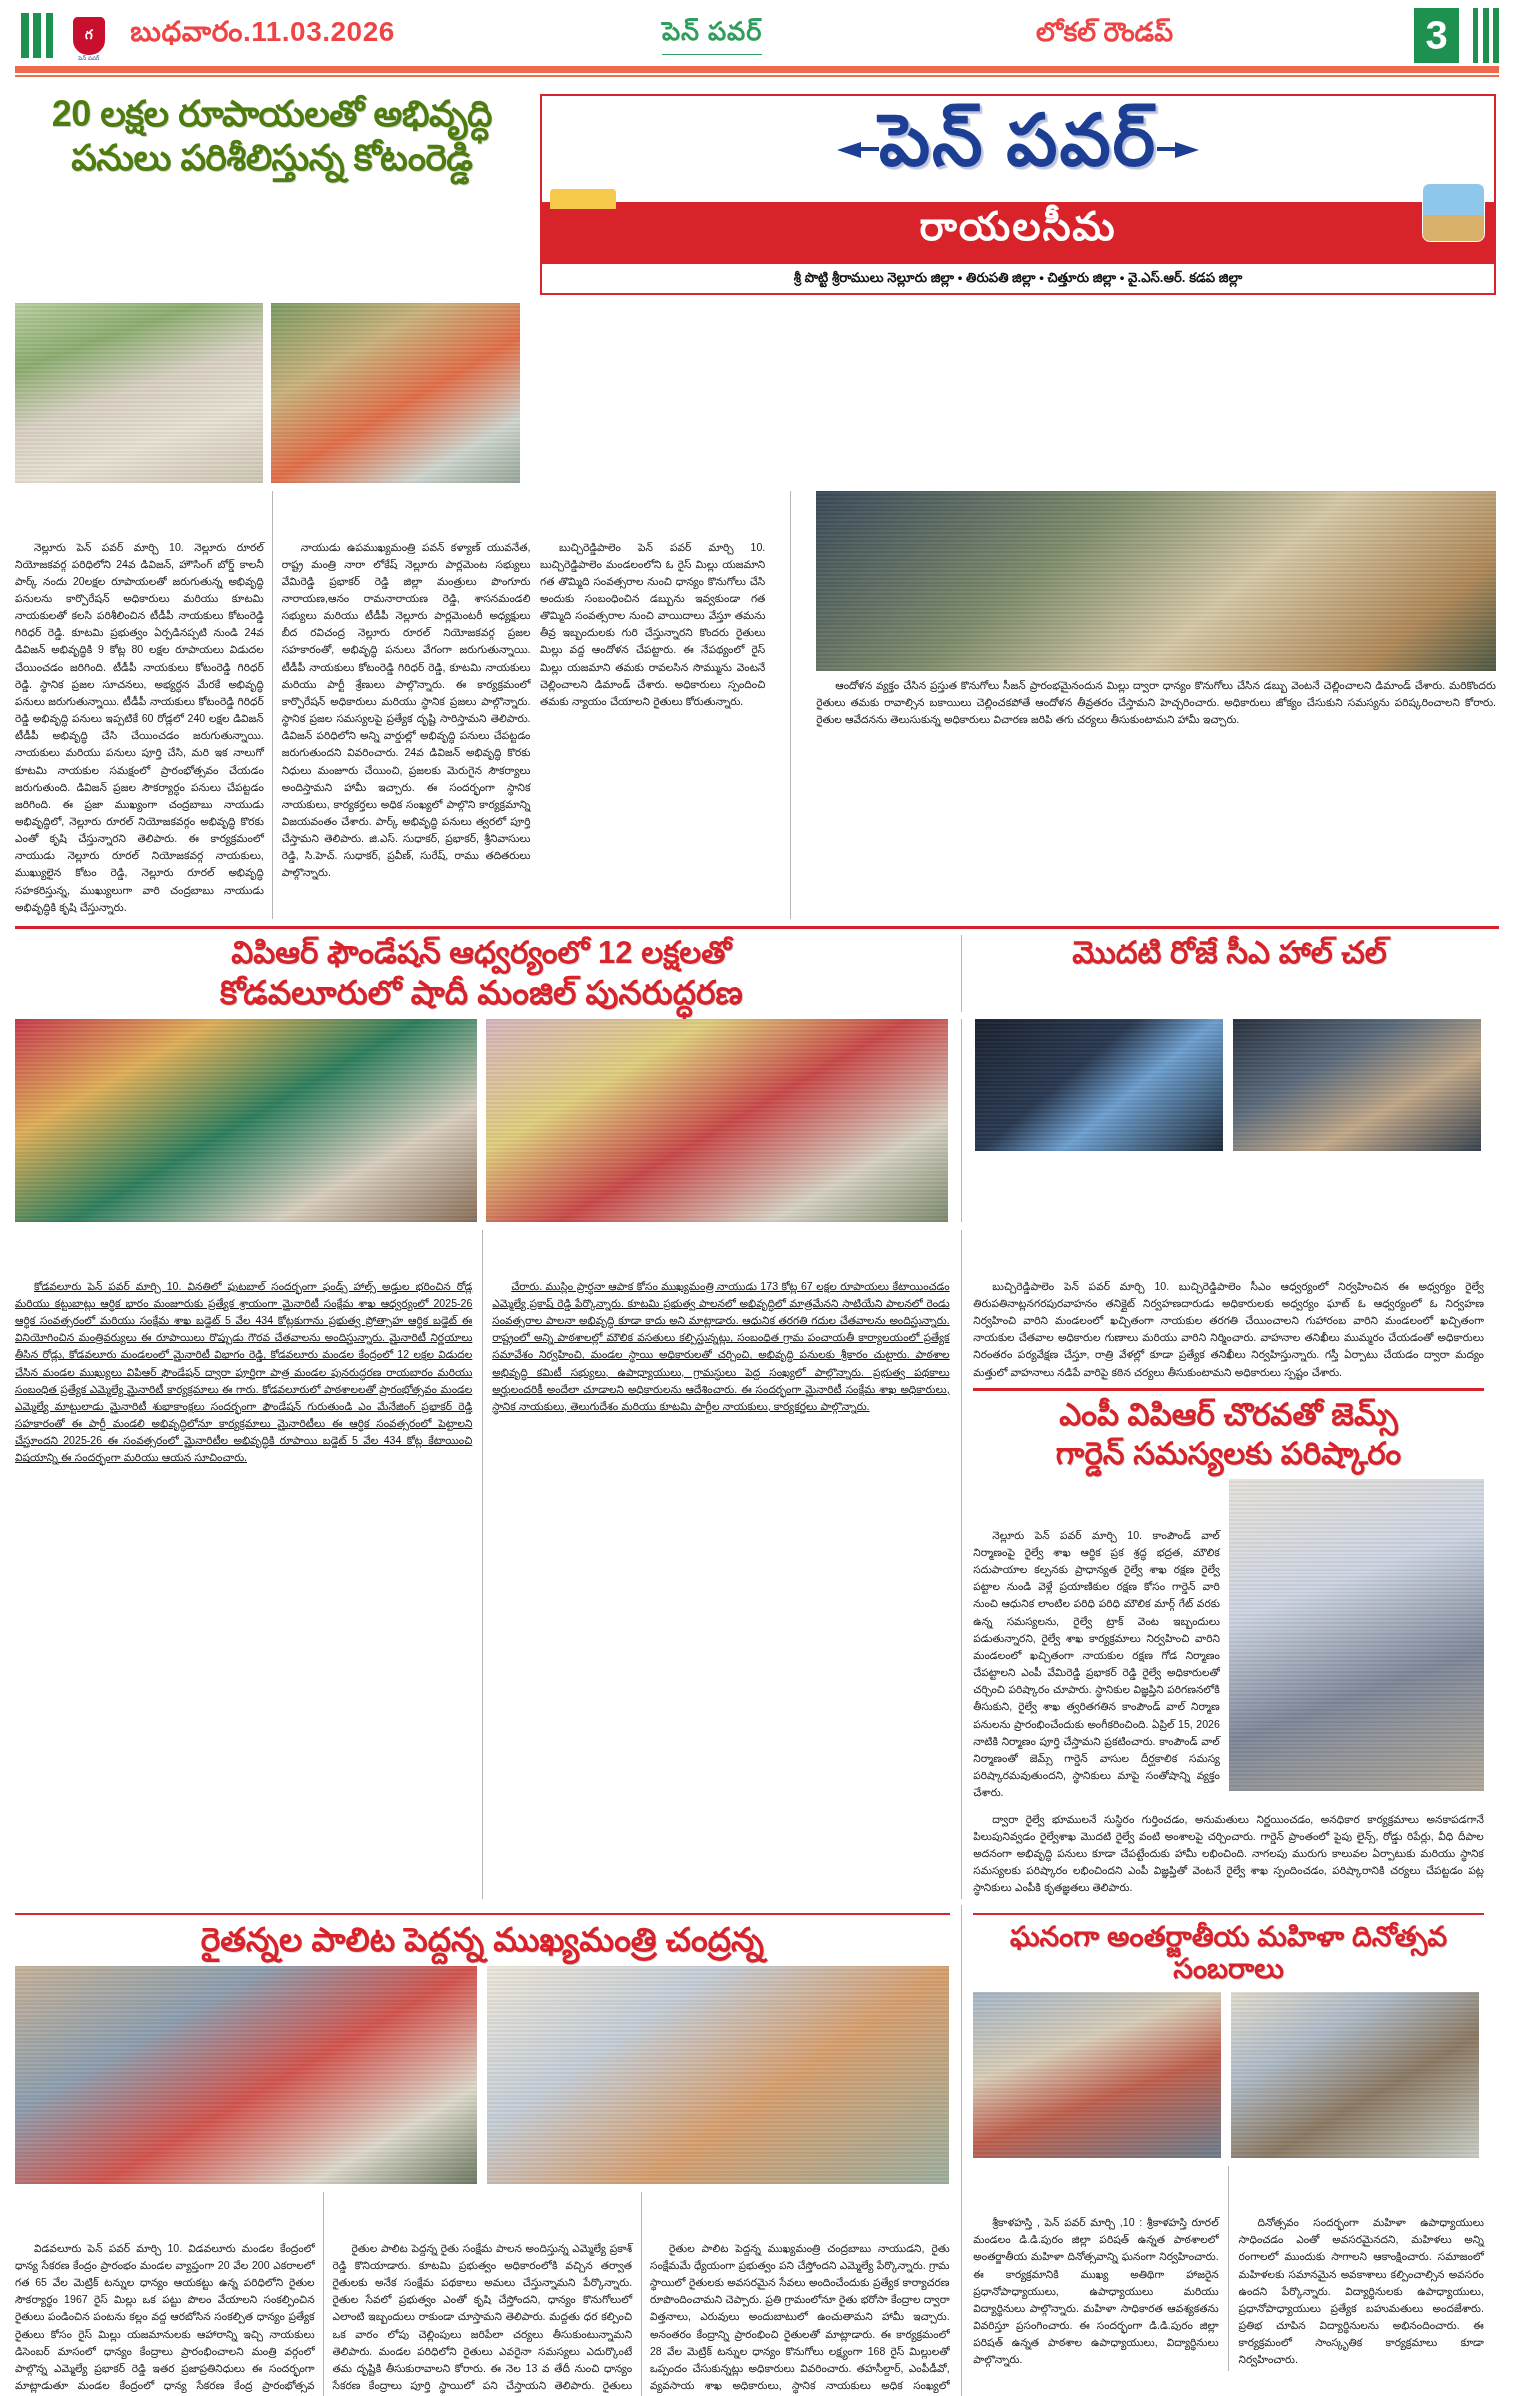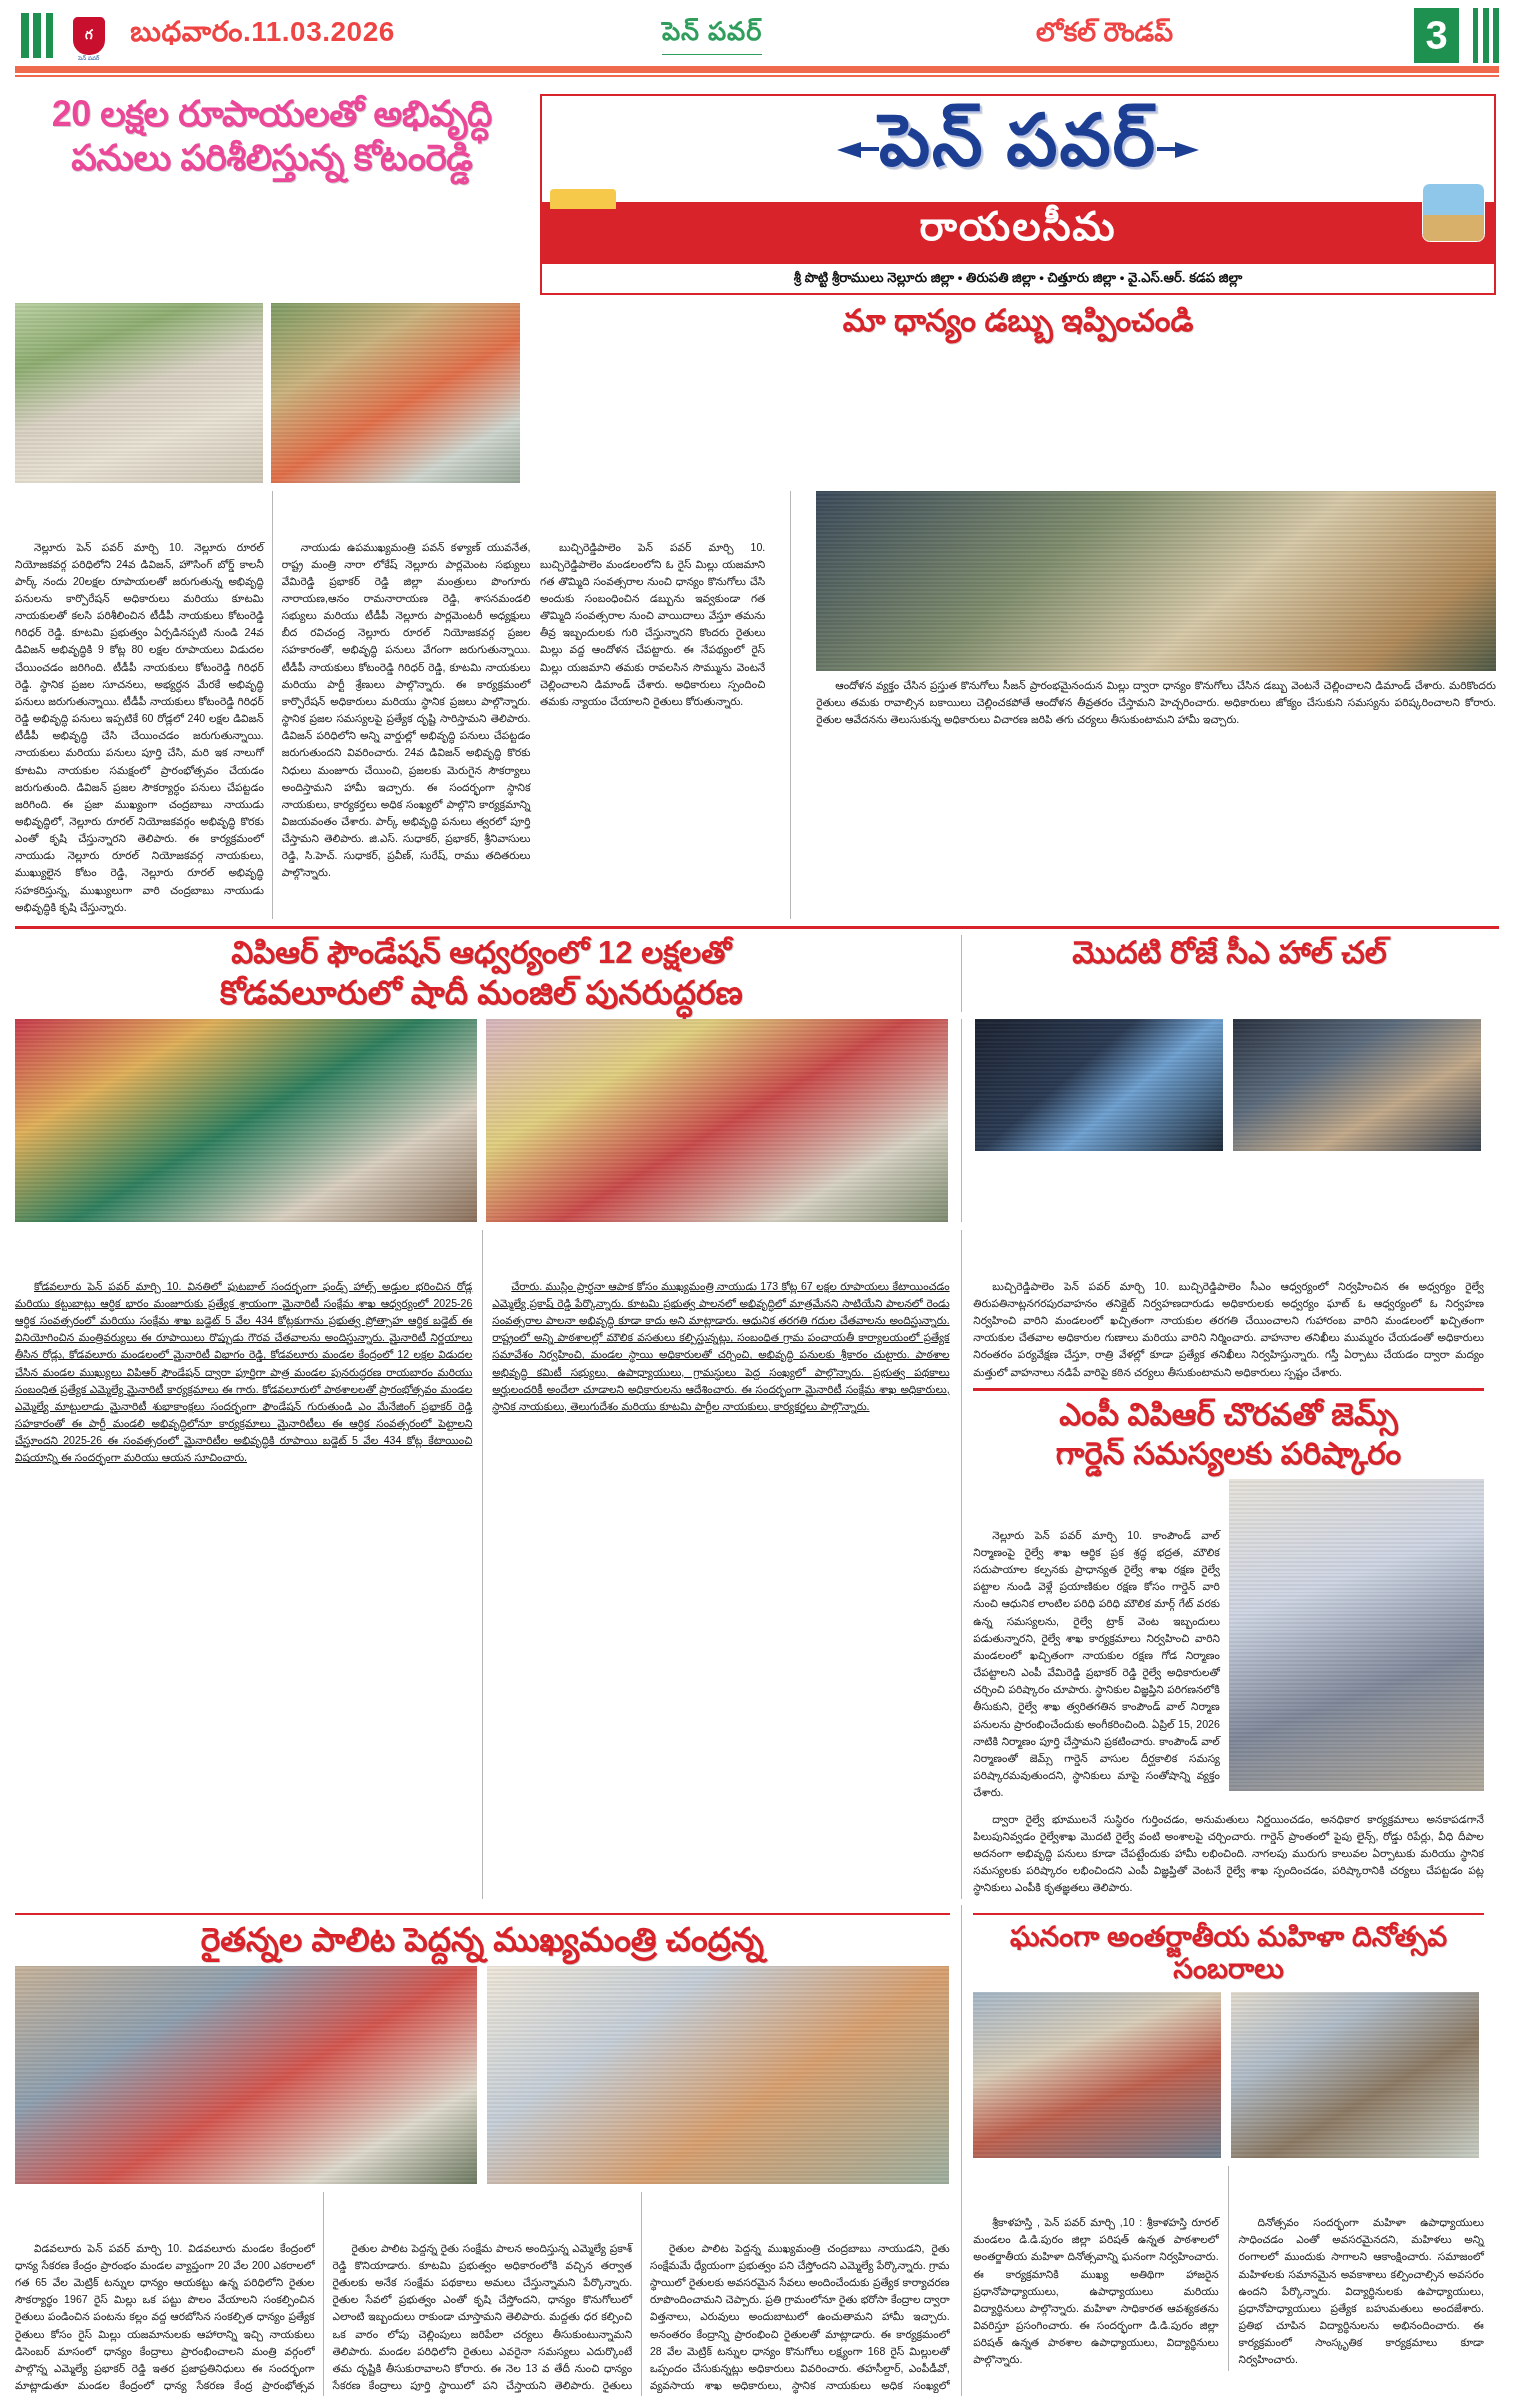--- a/index.html
+++ b/index.html
@@ -28,21 +28,21 @@
   .rule-orange{height:6.6px;background:#ef6a4c;margin:0 15px;}
   .rule-thin{height:1.9px;background:#ef6a4c;margin:2.8px 15px 0 15px;}
 
   
   .page{padding:9.5px 15px 0 15px;box-sizing:border-box;}
   .row{display:flex;}
 
   
   .lead-left{width:525px;padding-right:11.4px;box-sizing:border-box;}
   .hl-red{
-     color:#ec4899;font-weight:bold;text-align:center;line-height:1.12;
+     color:#4d7c0f;font-weight:bold;text-align:center;line-height:1.12;
      font-size:36px;letter-spacing:-0.5px;
      text-shadow:0.9px 0.9px 0 rgba(0,0,0,.18);
   }
 
   
   .masthead{width:956px;border:2.8px solid #d8232a;box-sizing:border-box;background:#fff;}
   .mast-main{display:flex;align-items:center;justify-content:center;height:106px;position:relative;}
   .mast-title{
      font-size:72px;font-weight:bold;color:#1c3f94;letter-spacing:1.9px;
      text-shadow:1.9px 1.9px 0 #b9c4e4, 2.8px 2.8px 0 rgba(0,0,0,.15);
@@ -137,23 +137,20 @@
     </div>
   </div>
 
   <div class="row" style="margin-top:7.6px;">
     <div style="width:525px;padding-right:11.4px;box-sizing:border-box;">
       <div class="row" style="gap:7.6px;">
         <div class="photo ph1" style="width:248px;height:180px;"></div>
         <div class="photo ph2" style="width:249px;height:180px;"></div>
       </div>
     </div>
-    <div style="width:956px;">
-      <div class="sec-hl" style="font-size:31px;">మా ధాన్యం డబ్బు ఇప్పించండి</div>
-    </div>
   </div>
 
   <div class="row" style="margin-top:7.6px;">
 
     <div style="width:525px;padding-right:9.5px;box-sizing:border-box;display:flex;gap:8.5px;">
       <div class="col-body" style="width:256px;">
         <p>నెల్లూరు పెన్ పవర్ మార్చి 10. నెల్లూరు రూరల్ నియోజకవర్గ పరిధిలోని 24వ డివిజన్, హౌసింగ్ బోర్డ్ కాలనీ పార్క్ నందు 20లక్షల రూపాయలతో జరుగుతున్న అభివృద్ధి పనులను కార్పొరేషన్ అధికారులు మరియు కూటమి నాయకులతో కలసి పరిశీలించిన టీడీపీ నాయకులు కోటంరెడ్డి గిరిధర్ రెడ్డి. కూటమి ప్రభుత్వం ఏర్పడినప్పటి నుండి 24వ డివిజన్ అభివృద్ధికి 9 కోట్ల 80 లక్షల రూపాయలు విడుదల చేయించడం జరిగింది. టీడీపీ నాయకులు కోటంరెడ్డి గిరిధర్ రెడ్డి. స్థానిక ప్రజల సూచనలు, అభ్యర్ధన మేరకే అభివృద్ధి పనులు జరుగుతున్నాయి. టీడీపీ నాయకులు కోటంరెడ్డి గిరిధర్ రెడ్డి అభివృద్ధి పనులు ఇప్పటికే 60 రోడ్లలో 240 లక్షల డివిజన్ టీడీపీ అభివృద్ధి చేసి చేయించడం జరుగుతున్నాయి. నాయకులు మరియు పనులు పూర్తి చేసి, మరి ఇక నాలుగో కూటమి నాయకుల సమక్షంలో ప్రారంభోత్సవం చేయడం జరుగుతుంది. డివిజన్ ప్రజల సౌకర్యార్ధం పనులు చేపట్టడం జరిగింది. ఈ ప్రజా ముఖ్యంగా చంద్రబాబు నాయుడు అభివృద్ధిలో, నెల్లూరు రూరల్ నియోజకవర్గం అభివృద్ధి కొరకు ఎంతో కృషి చేస్తున్నారని తెలిపారు. ఈ కార్యక్రమంలో నాయుడు నెల్లూరు రూరల్ నియోజకవర్గ నాయకులు, ముఖ్యులైన కోటం రెడ్డి, నెల్లూరు రూరల్ అభివృద్ధి సహకరిస్తున్న, ముఖ్యులుగా వారి చంద్రబాబు నాయుడు అభివృద్ధికి కృషి చేస్తున్నారు.</p>
       </div>
       <div class="vline"></div>
       <div class="col-body" style="width:256px;">

